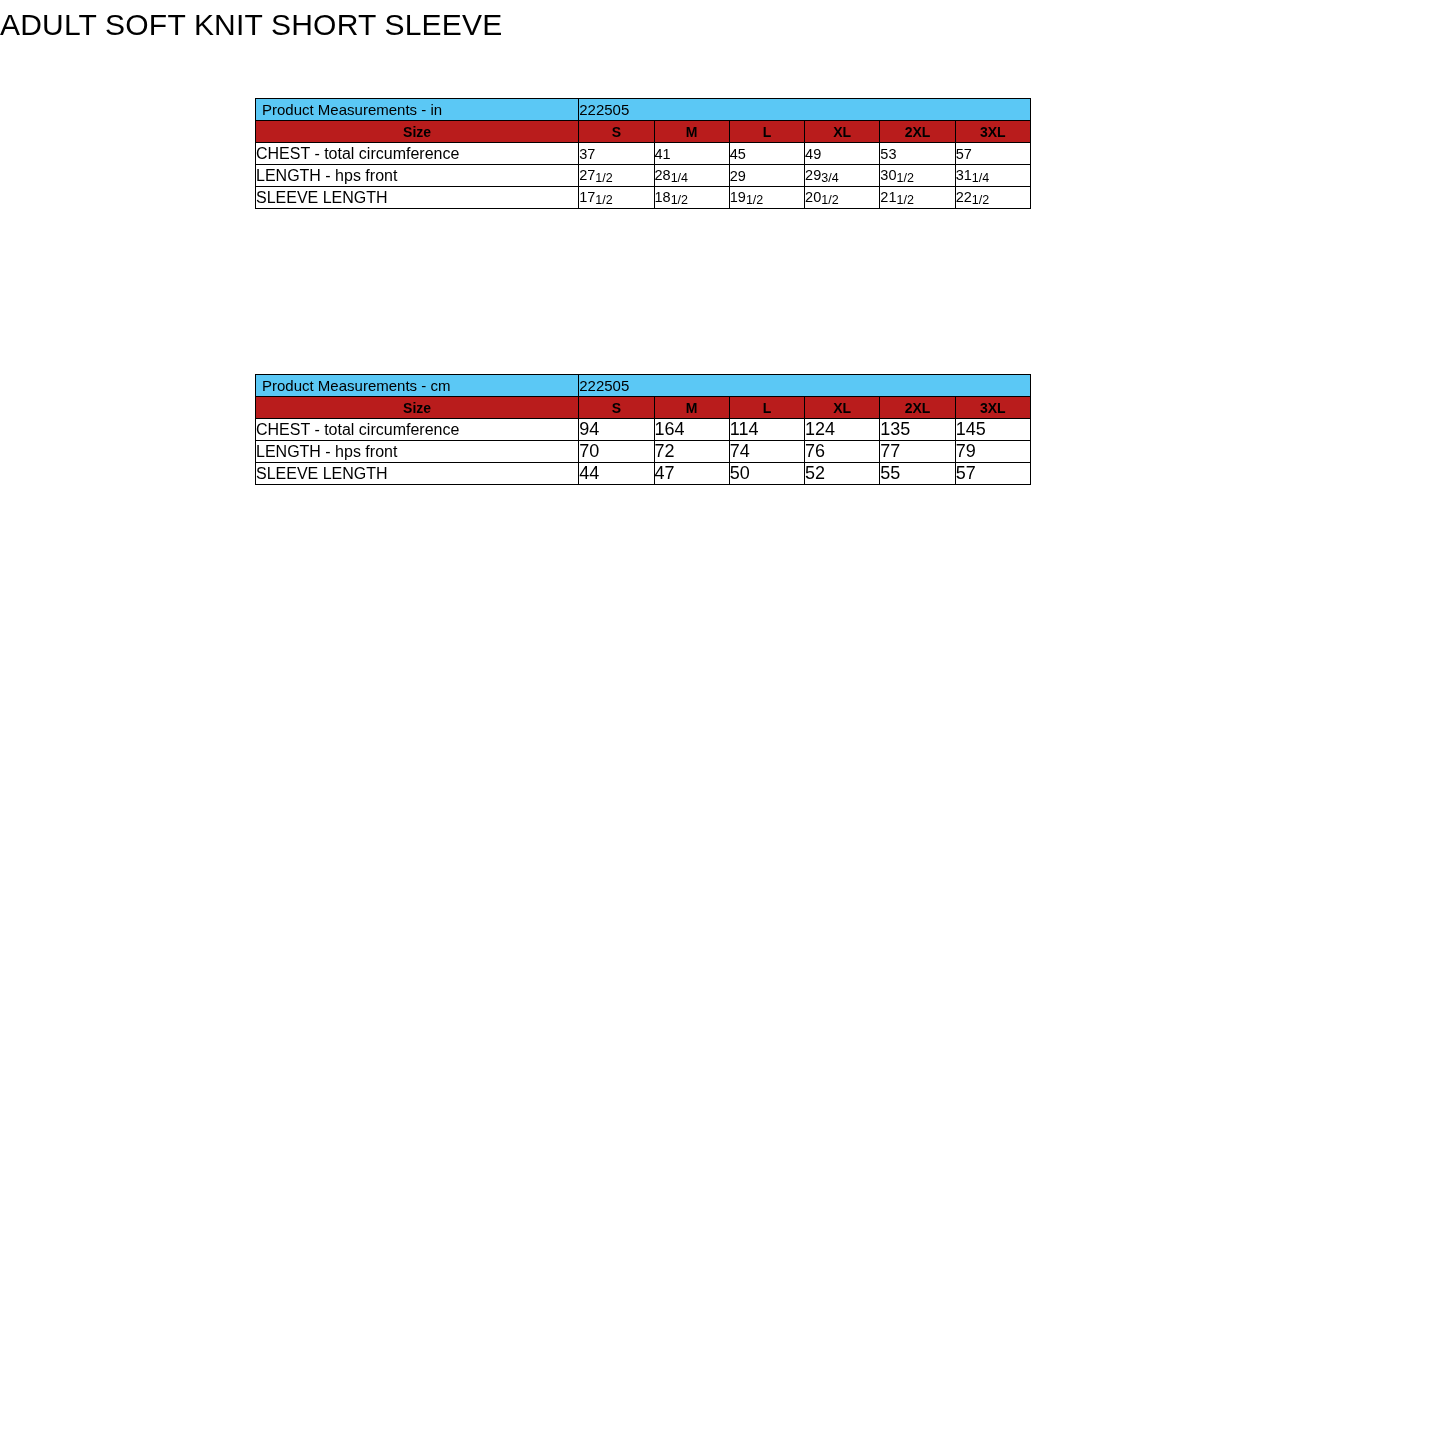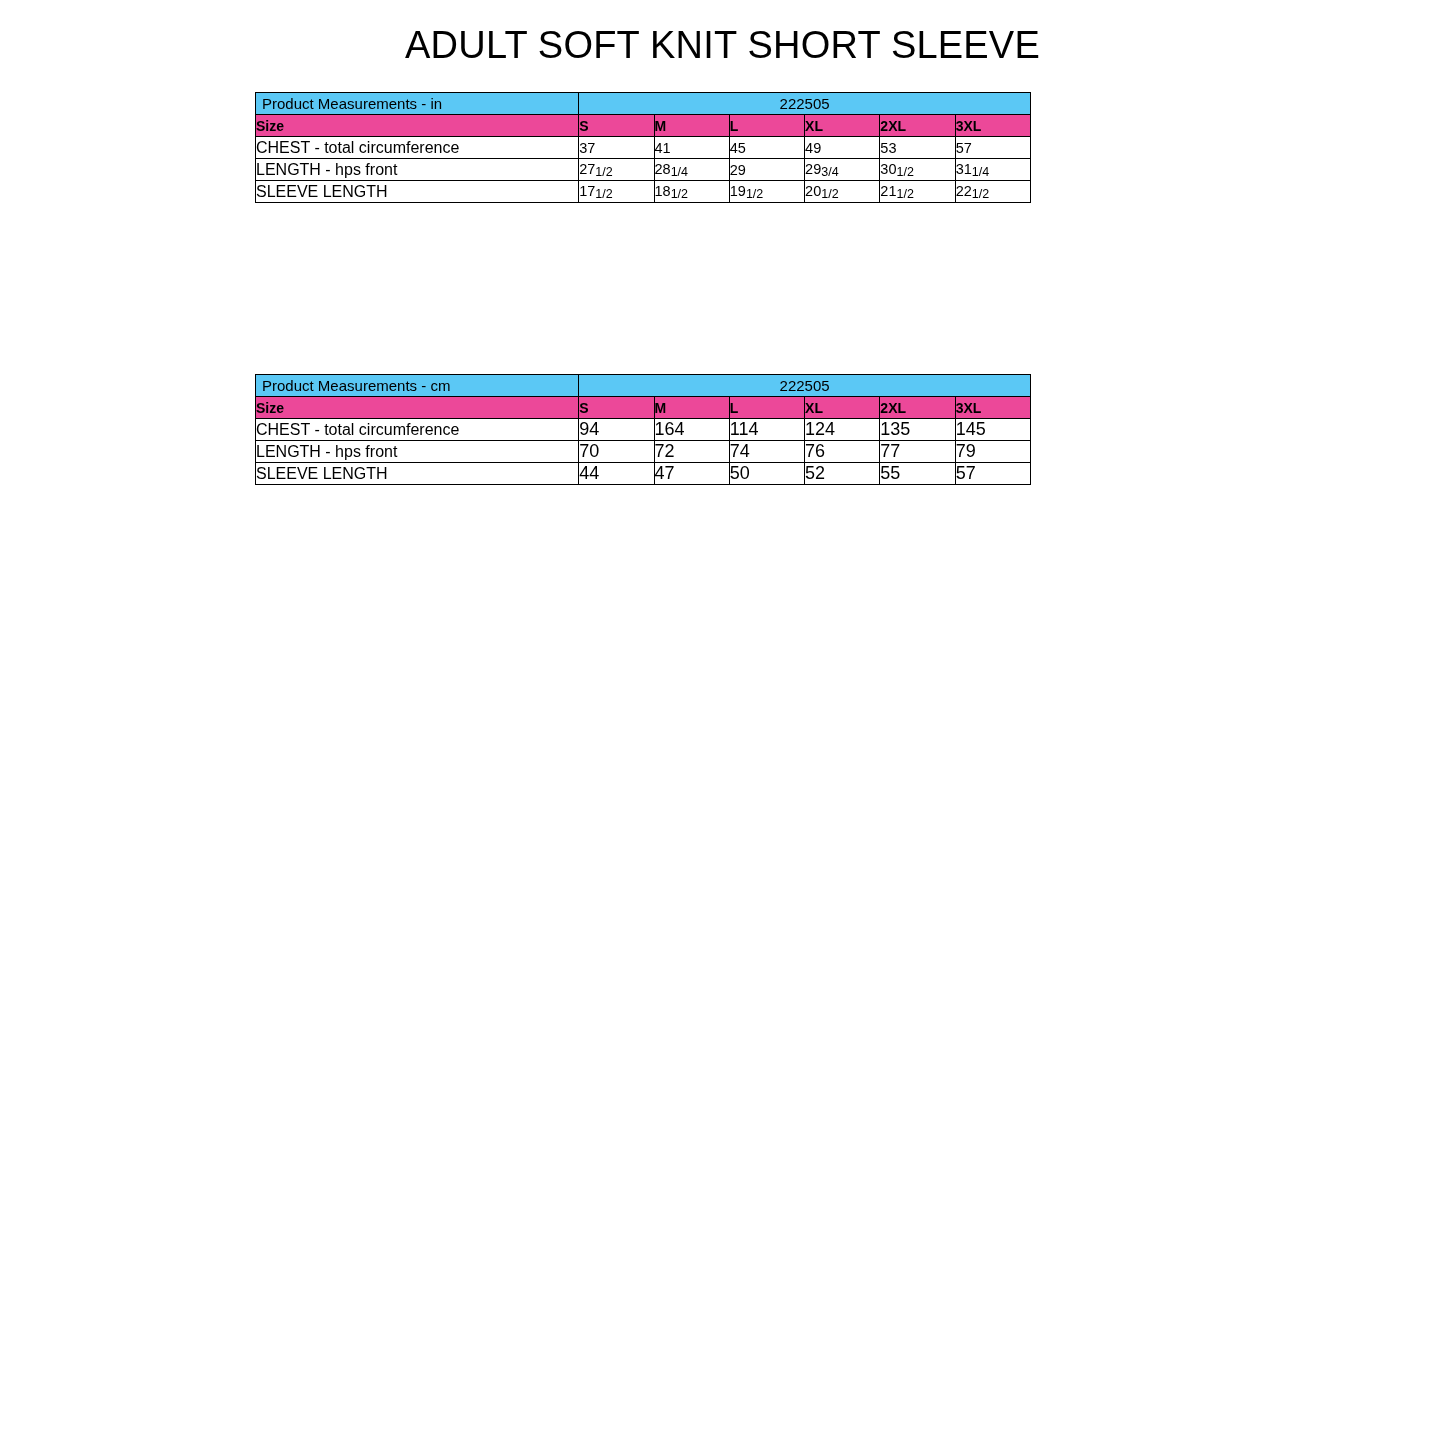--- a/index.html
+++ b/index.html
@@ -10,36 +10,36 @@
   body {
     width: 1445px;
     height: 1445px;
     font-family: "Liberation Sans", sans-serif;
     color: #000000;
     position: relative;
     overflow: hidden;
   }
   .title-block {
     width: 100%;
-    text-align: center;
-    padding-top: 24px;
-    font-size: 38px;
+    text-align: left;
+    padding-top: 4px;
+    font-size: 30px;
     line-height: 42px;
     letter-spacing: 0.2px;
   }
   .title-line {
     display: block;
   }
 
   .sheet {
     position: absolute;
     left: 255px;
     width: 776px;
   }
-  .sheet-in { top: 92px; }
+  .sheet-in { top: 98px; }
   .sheet-cm { top: 374px; }
 
   table.size-table {
     border-collapse: collapse;
     width: 776px;
     table-layout: fixed;
     font-size: 15px;
   }
   table.size-table td {
     border: 1px solid #000000;
@@ -53,27 +53,28 @@
     background: #5bc8f5;
     border: 1px solid #5bc8f5;
     height: 21px;
   }
   .banner .banner-label {
     text-align: left;
     padding-left: 6px;
     font-size: 15px;
   }
   .banner .banner-style {
-    text-align: center;
+    text-align: left;
     font-size: 15px;
   }
 
   
   .hdr td {
-    background: #ec4899;
+    background: #b91c1c;
+    text-align: center;
     font-weight: bold;
     font-size: 14px;
     height: 20px;
   }
 
   .rowlabel {
     text-align: left;
     padding-left: 6px;
     font-weight: normal;
     font-size: 16px;

